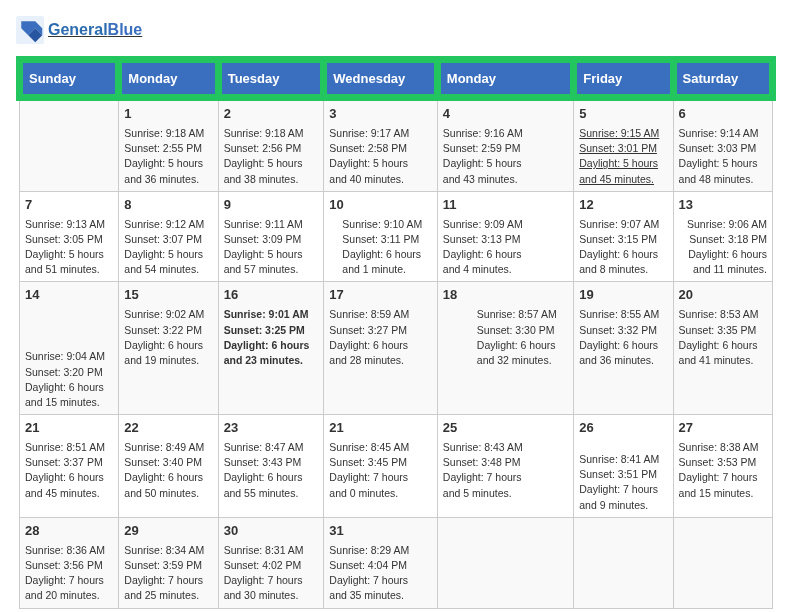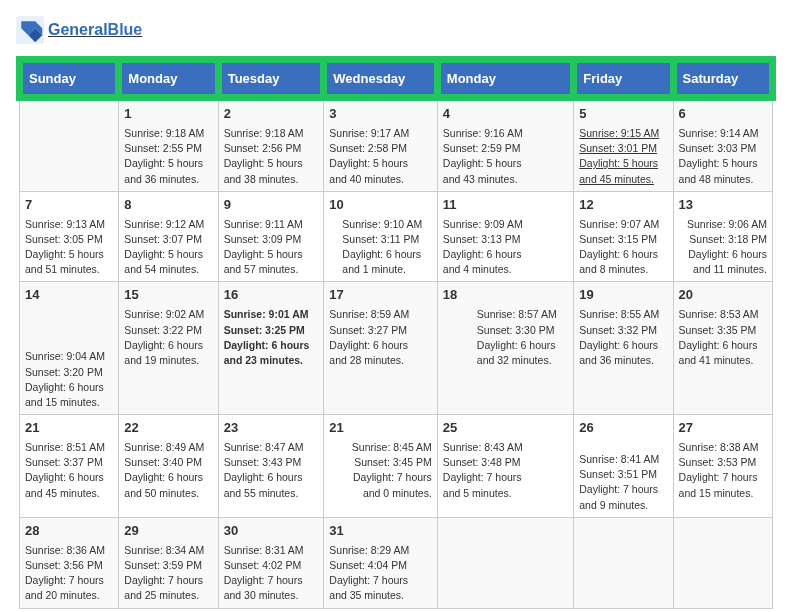--- a/index.html
+++ b/index.html
@@ -281,21 +281,21 @@
         </td>
         <td>
           <span class="day-num">23</span>
           <div class="day-info" style="white-space: pre-line;">Sunrise: 8:47 AM
 Sunset: 3:43 PM
 Daylight: 6 hours
 and 55 minutes.</div>
         </td>
         <td>
           <span class="day-num">21</span>
-          <div class="day-info" style="white-space: pre-line; text-align: right;">Sunrise: 8:45 AM
+          <div class="day-info" style="white-space: pre-line;">Sunrise: 8:45 AM
 Sunset: 3:45 PM
 Daylight: 7 hours
 and 0 minutes.</div>
         </td>
         <td>
           <span class="day-num">25</span>
           <div class="day-info" style="white-space: pre-line;">Sunrise: 8:43 AM
 Sunset: 3:48 PM
 Daylight: 7 hours
 and 5 minutes.</div>

